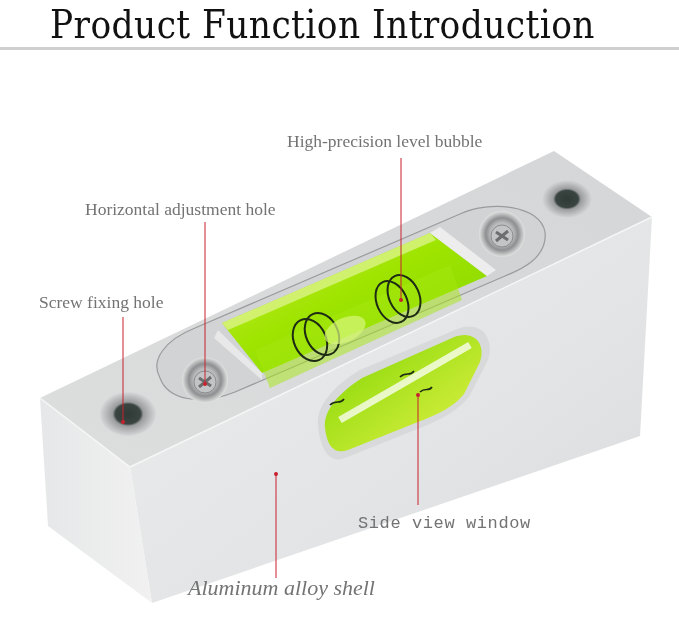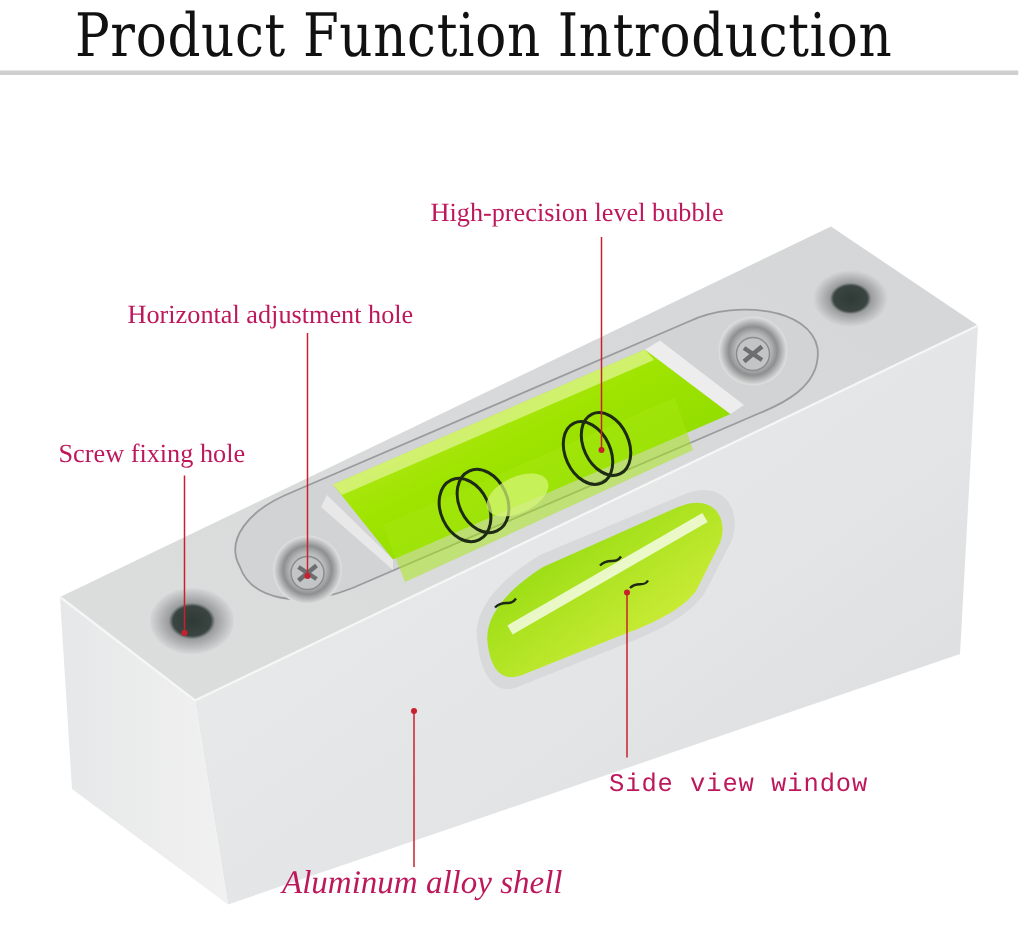--- a/index.html
+++ b/index.html
@@ -11,25 +11,25 @@
     letter-spacing: 0.5px;
     transform: scaleX(0.86); transform-origin: 50px 0;
     padding-left: 50px; white-space: nowrap; box-sizing: border-box;
   }
   .title-rule {
     position: absolute; left: 0; top: 47px; width: 679px; height: 3px;
     background: #cfcfcf;
   }
   .stage { position: absolute; left: 0; top: 0; width: 679px; height: 621px; }
   .label {
-    position: absolute; white-space: nowrap; color: #be185d;
+    position: absolute; white-space: nowrap; color: #737373;
     font-family: "Liberation Serif", "DejaVu Serif", serif;
   }
   .label.serif-sm { font-size: 17.5px; }
-  .label.mono { font-family: "Liberation Mono", "DejaVu Sans Mono", monospace; font-size: 17px; letter-spacing: 0.6px; margin-left: 48px; }
+  .label.mono { font-family: "Liberation Mono", "DejaVu Sans Mono", monospace; font-size: 17px; letter-spacing: 0.6px; }
   .label.serif-lg { font-size: 22px; }
 </style>
 </head>
 <body>
 
 <div class="title">Product Function Introduction</div>
 <div class="title-rule"></div>
 
 <svg class="stage" viewBox="0 0 679 621" width="679" height="621">
   <defs>

